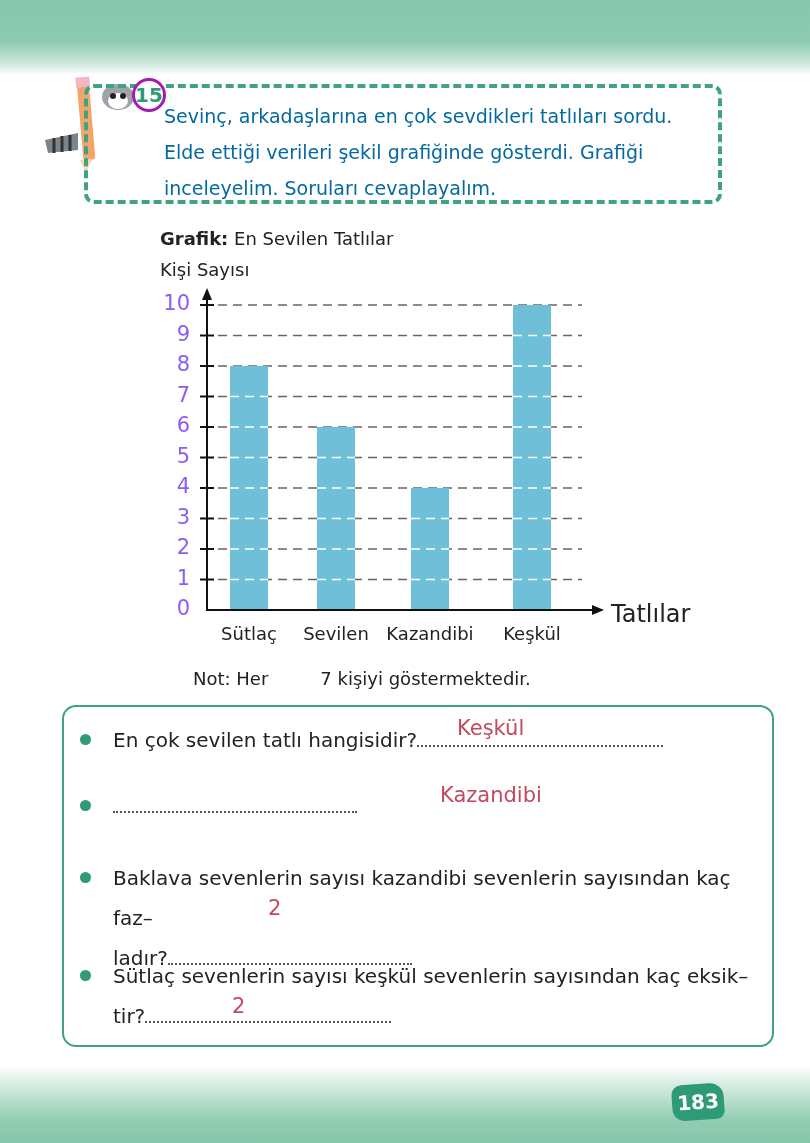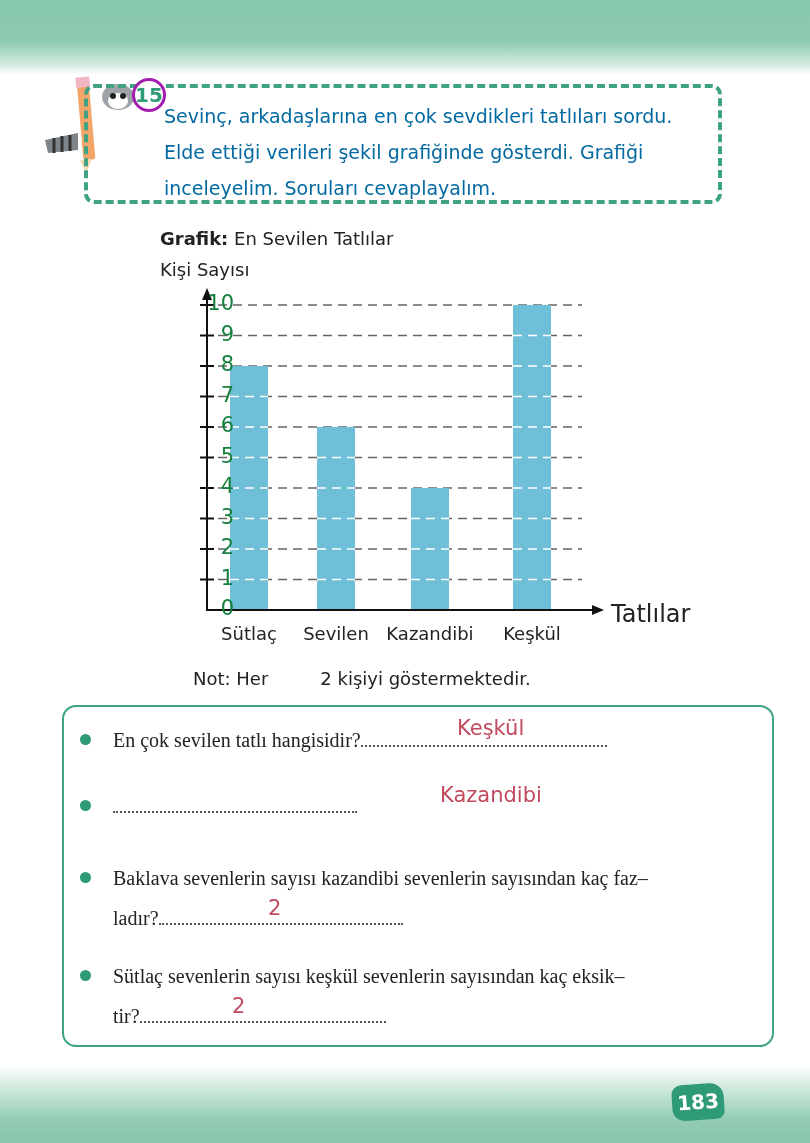--- a/index.html
+++ b/index.html
@@ -13,29 +13,29 @@
                border:4px dashed #3fa283; border-radius:10px; box-sizing:border-box; }
   .intro-text { position:absolute; left:164px; top:98px; width:540px; font-size:19px; line-height:36px; color:#0369a1; }
   .q-badge { position:absolute; left:132px; top:78px; width:34px; height:34px; border-radius:50%;
              border:3px solid #a21caf; background:#fff; color:#2f9a78; font-weight:bold; font-size:20px;
              display:flex; align-items:center; justify-content:center; box-sizing:border-box; }
   .mascot { position:absolute; left:40px; top:75px; width:100px; height:110px; }
   .chart-title { position:absolute; left:160px; top:228px; font-size:18px; }
   .chart-title b { font-weight:bold; }
   .ylabel { position:absolute; left:160px; top:259px; font-size:18px; }
   .chart { position:absolute; left:0; top:0; width:810px; height:700px; pointer-events:none; }
-  .tick-label { position:absolute; width:30px; text-align:right; font-size:21px; color:#15803d;margin-left:44px; }
+  .tick-label { position:absolute; width:30px; text-align:right; font-size:21px; color:#8b5cf6; }
   .cat-label { position:absolute; font-size:18px; text-align:center; width:110px; }
   .xaxis-label { position:absolute; left:611px; top:600px; font-size:24px; }
   .note { position:absolute; left:193px; top:668px; font-size:18px; }
   .note .gap { display:inline-block; width:52px; }
   .qa-box { position:absolute; left:62px; top:705px; width:712px; height:342px;
             border:2px solid #3fa283; border-radius:14px; box-sizing:border-box; }
   .bullet { position:absolute; left:80px; width:11px; height:11px; border-radius:50%; background:#2f9a78; }
-  .qa-text { position:absolute; left:113px; font-size:20px; line-height:40px; width:650px;font-family:Liberation Serif, serif; }
+  .qa-text { position:absolute; left:113px; font-size:20px; line-height:40px; width:650px; }
   .dots { display:inline-block; border-bottom:2px dotted #555; height:14px; vertical-align:baseline; }
   .answer { position:absolute; color:#c24a5e; font-size:21px; }
   .page-num { position:absolute; left:672px; top:1084px; width:52px; height:36px; background:#2f9a78;
               border-radius:10px 14px 8px 12px; transform:rotate(-4deg); color:#fff; font-weight:bold;
               font-size:20px; display:flex; align-items:center; justify-content:center; }
 </style>
 </head>
 <body>
 
 <div class="top-band"></div>
@@ -136,21 +136,21 @@
   </div>
 <div id="cat-labels">
     <div class="cat-label" style="left: 194px; top: 623px;">Sütlaç</div>
     <div class="cat-label" style="left: 281px; top: 623px;">Sevilen</div>
     <div class="cat-label" style="left: 375px; top: 623px;">Kazandibi</div>
     <div class="cat-label" style="left: 477px; top: 623px;">Keşkül</div>
   </div>
 <div class="xaxis-label">Tatlılar</div>
 
 <div class="note">
-  <span>Not: Her</span><span class="gap"></span><span>2 kişiyi göstermektedir.</span>
+  <span>Not: Her</span><span class="gap"></span><span>7 kişiyi göstermektedir.</span>
 </div>
 
 <div class="qa-box"></div>
 
 <div class="bullet" style="top:734px"></div>
 <div class="qa-text" style="top:720px">
   <span>En çok sevilen tatlı hangisidir?</span><span class="dots" style="width:246px"></span>
 </div>
 <div class="answer" style="left:457px;top:716px">Keşkül</div>
 

